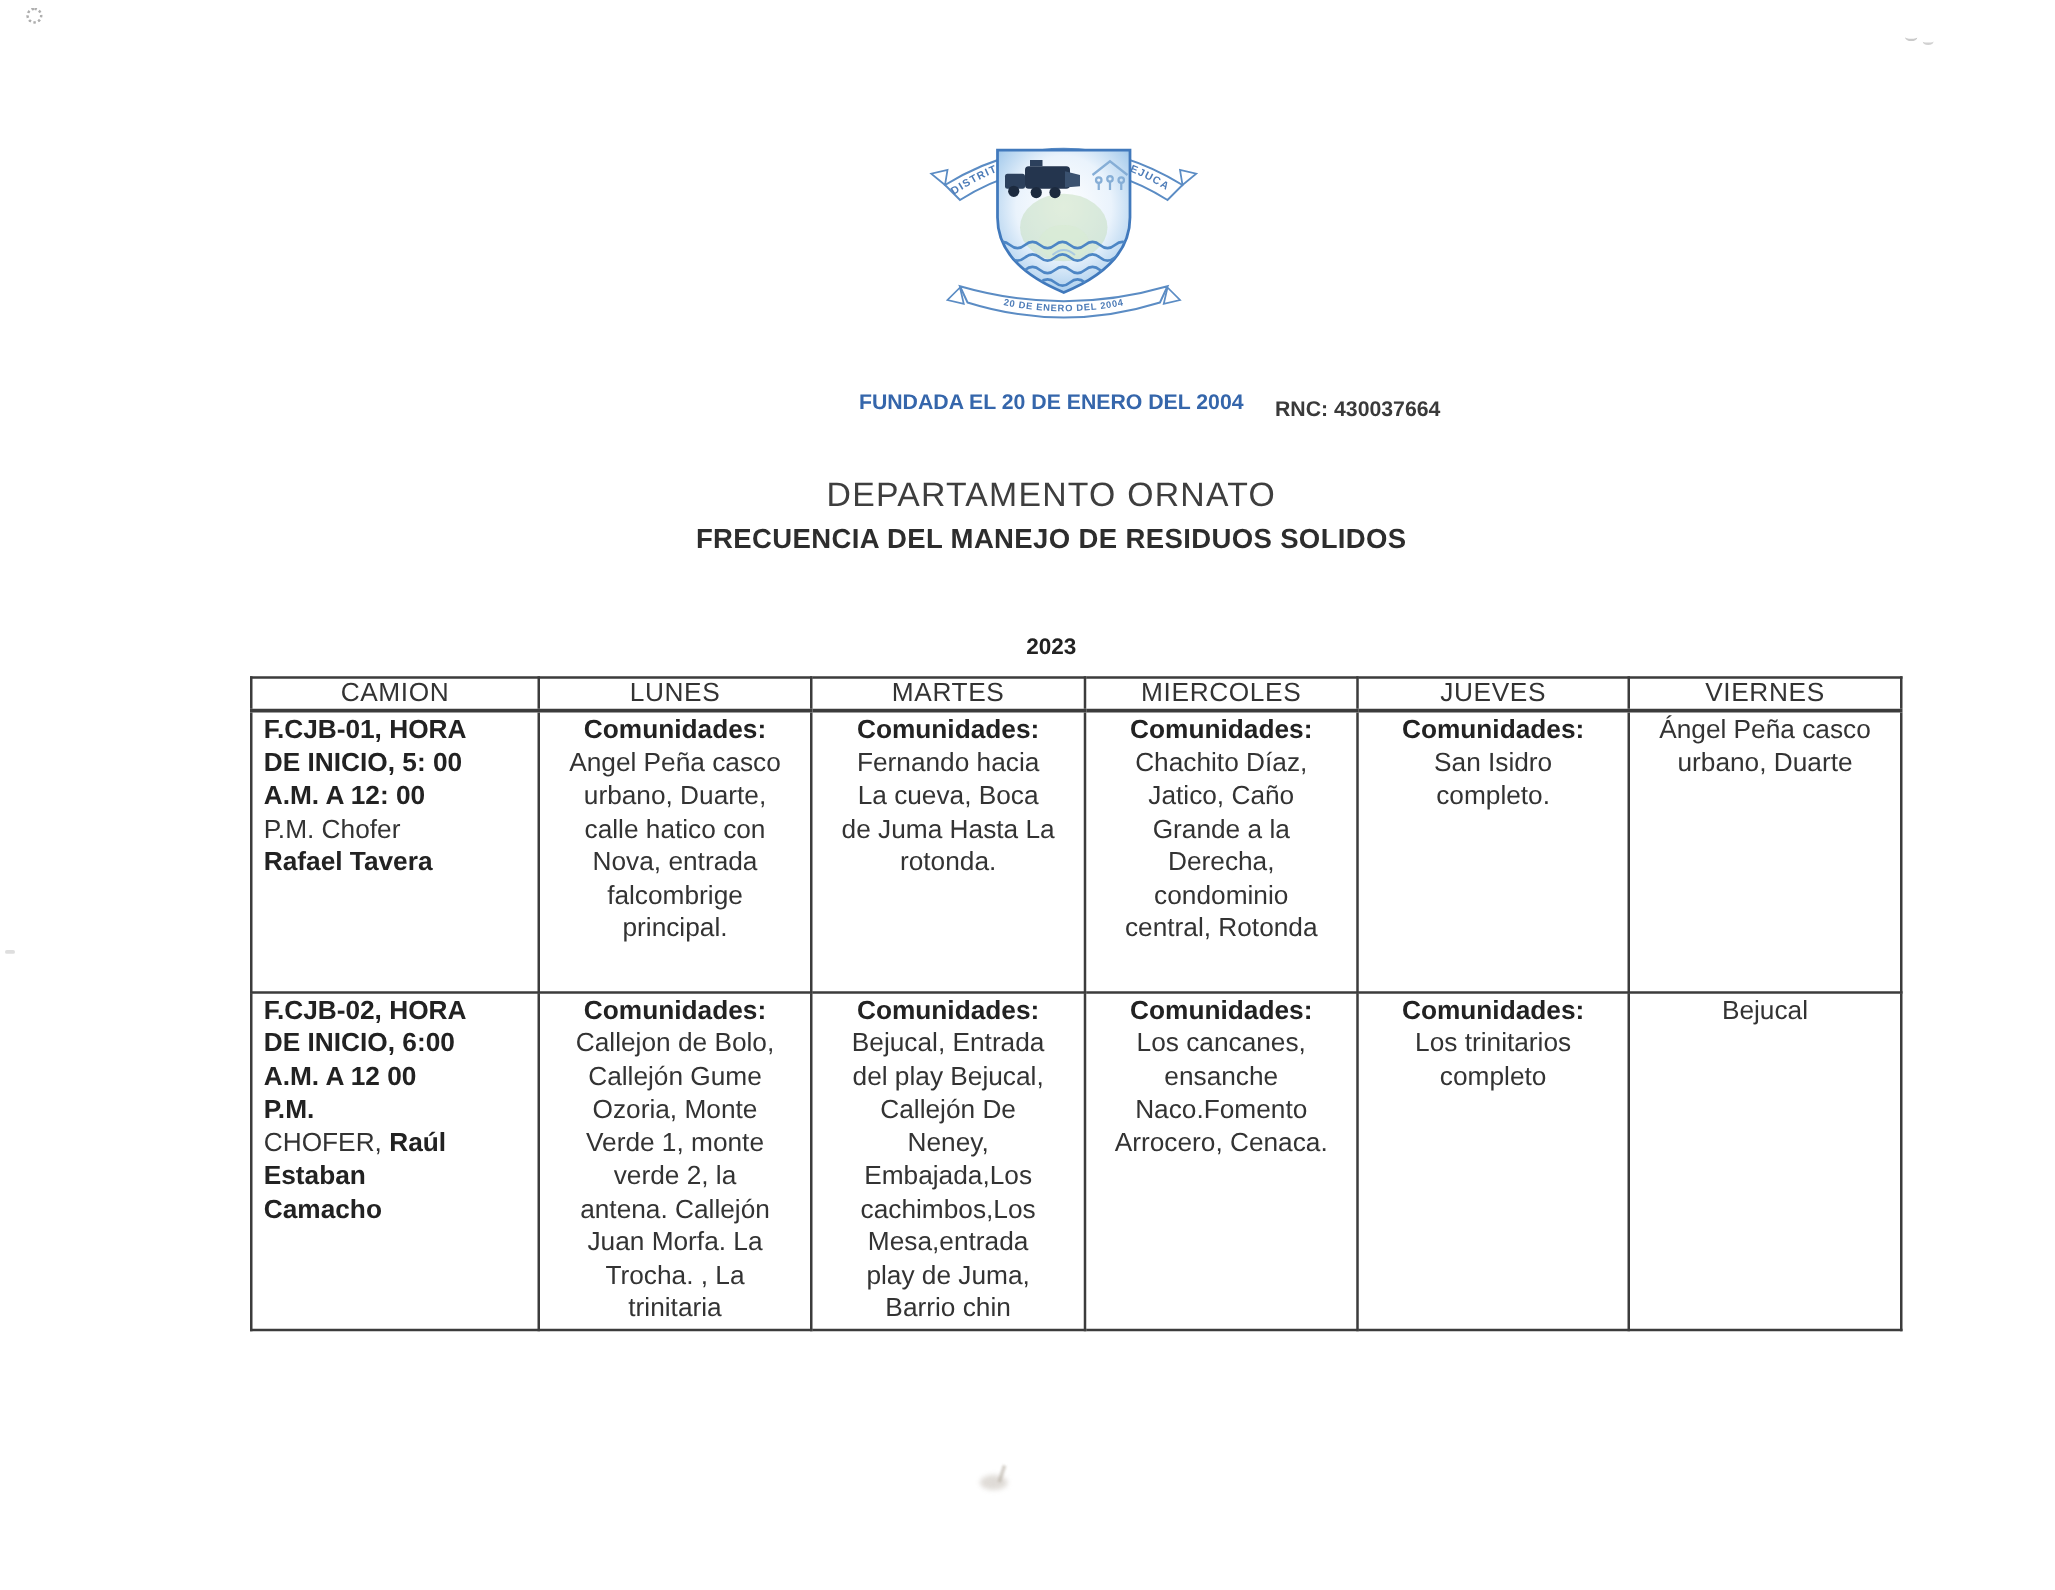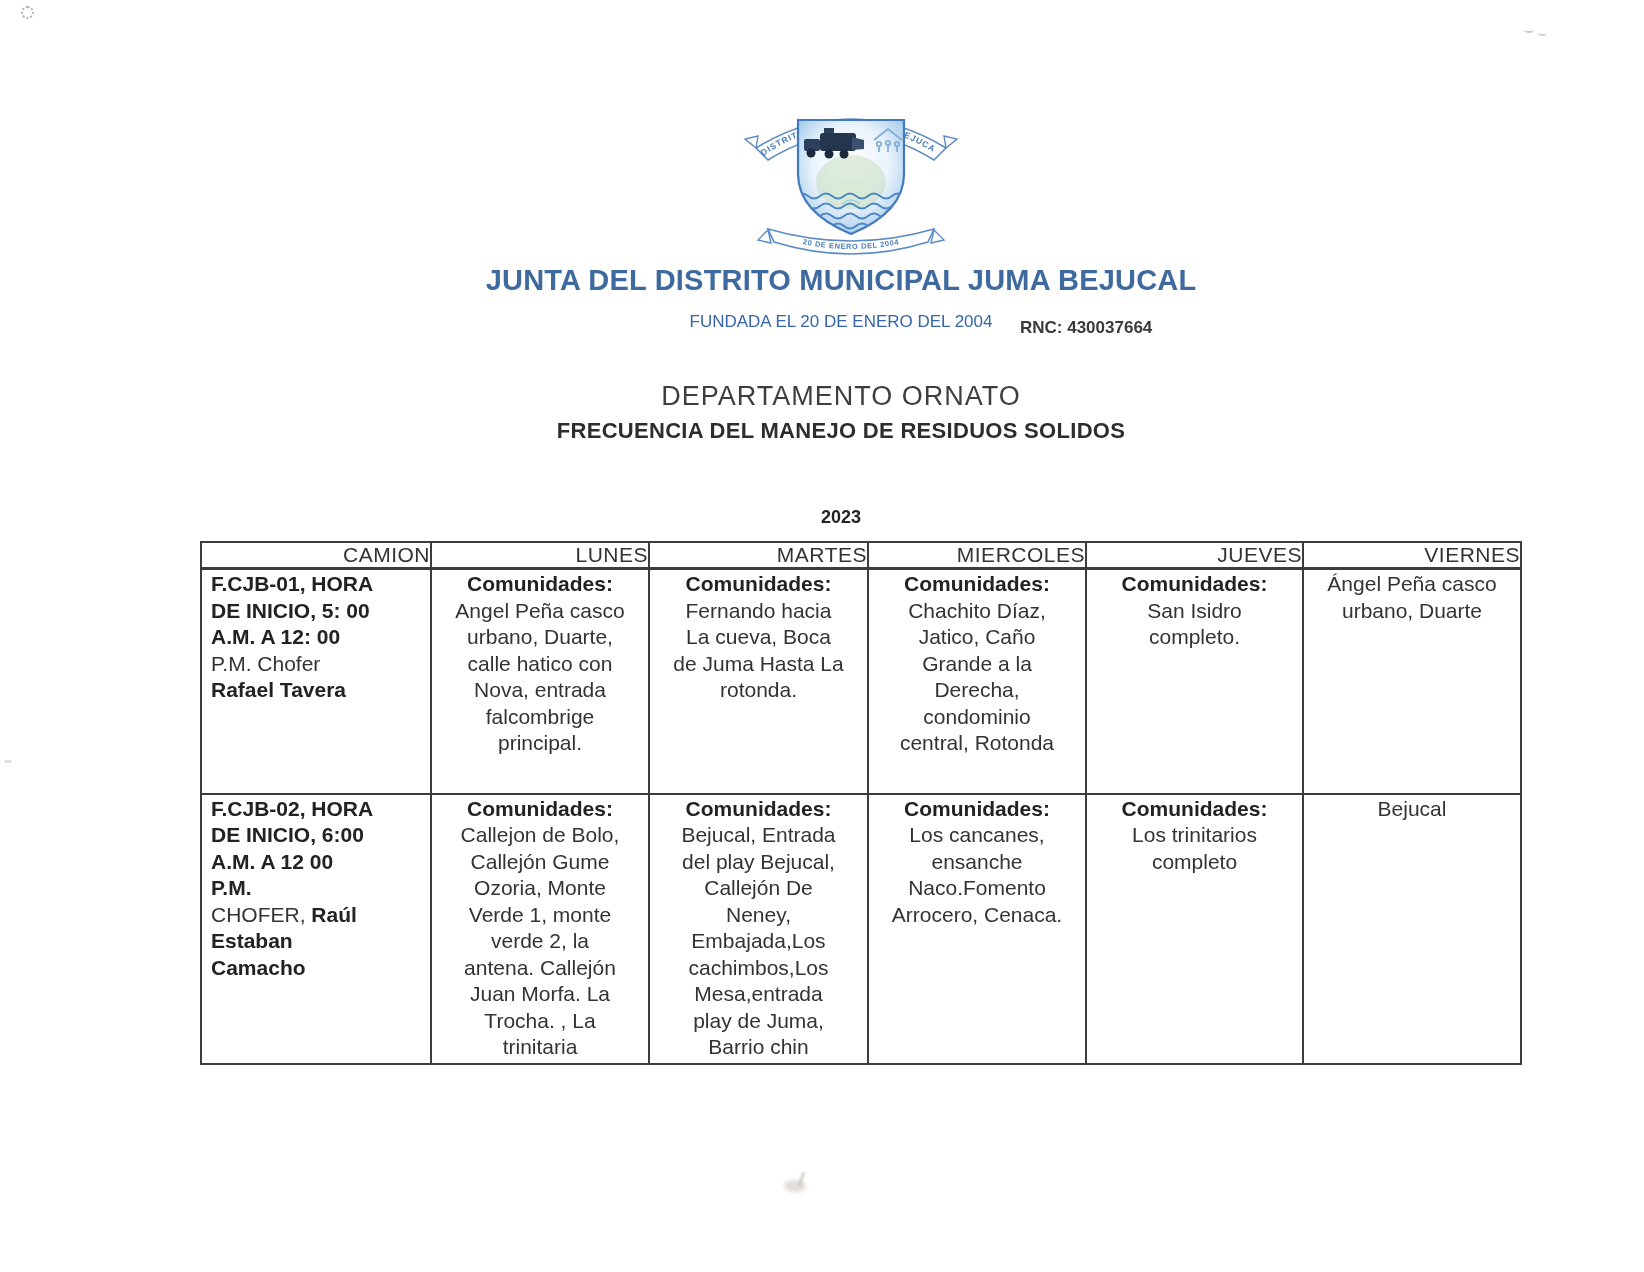--- a/index.html
+++ b/index.html
@@ -7,21 +7,21 @@
     position:relative;
     width:1644px;height:1272px;
     background:#ffffff;
     overflow:hidden;
     font-family:"Liberation Sans", sans-serif;
     color:#333;
   }
   
   .hline{position:absolute;left:0;width:1644px;text-align:center;padding-left:38px;box-sizing:border-box;white-space:nowrap;}
   .org-name{top:264px;font-size:29px;font-weight:700;color:#3e6a9f;letter-spacing:.2px;}
-  .founded{top:312px;font-size:17px;font-weight:400;color:#3566ab;}
+  .founded{top:312px;font-size:17px;font-weight:700;color:#3566ab;}
   .law{top:337px;font-size:17px;font-weight:700;color:#3566ab;}
   .rnc{position:absolute;left:1020px;top:318px;font-size:17px;font-weight:700;color:#3a3a3a;}
   .department{top:381px;font-size:27px;font-weight:400;color:#3e3e3e;letter-spacing:1px;}
   .doc-title{top:418px;font-size:22px;font-weight:700;color:#2d2d2d;letter-spacing:.3px;}
   .year{top:507px;font-size:18px;font-weight:700;color:#222;}
   .crest{position:absolute;left:740px;top:82px;}
   
   table.sched{
     position:absolute;left:200px;top:541px;
     width:1320px;table-layout:fixed;
@@ -31,21 +31,20 @@
   table.sched th, table.sched td{
     border:2px solid #3c3c3c;
     vertical-align:top;text-align:center;
     padding:1px 6px 0 6px;
     overflow:hidden;
   }
   table.sched th{
     height:22px;font-weight:400;font-size:21px;color:#333;
     letter-spacing:.5px;padding:0;line-height:24px;
     border-bottom-width:3px;
-    text-align:right;
   }
   table.sched tbody tr:nth-child(1){height:225px;}
   table.sched tbody tr:nth-child(2){height:270px;padding-left:10px;}
   table.sched td span{white-space:pre-line;}
   table.sched td span.b{font-weight:700;color:#222;}
   table.sched td.left{text-align:left;padding-left:9px;}
   
   .speck1{position:absolute;left:21px;top:6px;width:9px;height:9px;border:2px dotted #9a9a9a;border-radius:50%;opacity:.8;}
   .speck2{position:absolute;left:1524px;top:26px;width:10px;height:5px;border-bottom:2px solid #bdbdbd;border-radius:50%;opacity:.8;}
   .speck2b{position:absolute;left:1538px;top:30px;width:9px;height:4px;border-bottom:2px solid #c6c6c6;border-radius:50%;opacity:.8;}
@@ -123,21 +122,20 @@
 
     <path d="M28,148 l-10,10 l13,3 Z" fill="#ffffff" stroke="#5b8cc4" stroke-width="1.4"></path>
     <path d="M194,148 l10,10 l-13,3 Z" fill="#ffffff" stroke="#5b8cc4" stroke-width="1.4"></path>
     <path d="M28,147 Q111,171 194,147 L188,160 Q111,184 34,160 Z" fill="#ffffff" stroke="#5b8cc4" stroke-width="1.6"></path>
     <path id="botArc" d="M42,157 Q111,177 180,157" fill="none"></path>
     <text font-size="7.5" font-weight="700" fill="#4d7cb8" letter-spacing=".6">
       <textPath href="#botArc" startOffset="50%" text-anchor="middle">20 DE ENERO DEL 2004</textPath>
     </text>
   </svg>
 
-  <div class="hline org-name">JUNTA DEL DISTRITO MUNICIPAL JUMA BEJUCAL</div>
   <div class="hline founded">FUNDADA EL 20 DE ENERO DEL 2004</div>
   <div class="rnc">RNC: 430037664</div>
   <div class="hline department">DEPARTAMENTO ORNATO</div>
   <div class="hline doc-title">FRECUENCIA DEL MANEJO DE RESIDUOS SOLIDOS</div>
   <div class="hline year">2023</div>
 
   <table class="sched">
     <colgroup>
       <col style="width:230px">
         <col style="width:218px">

